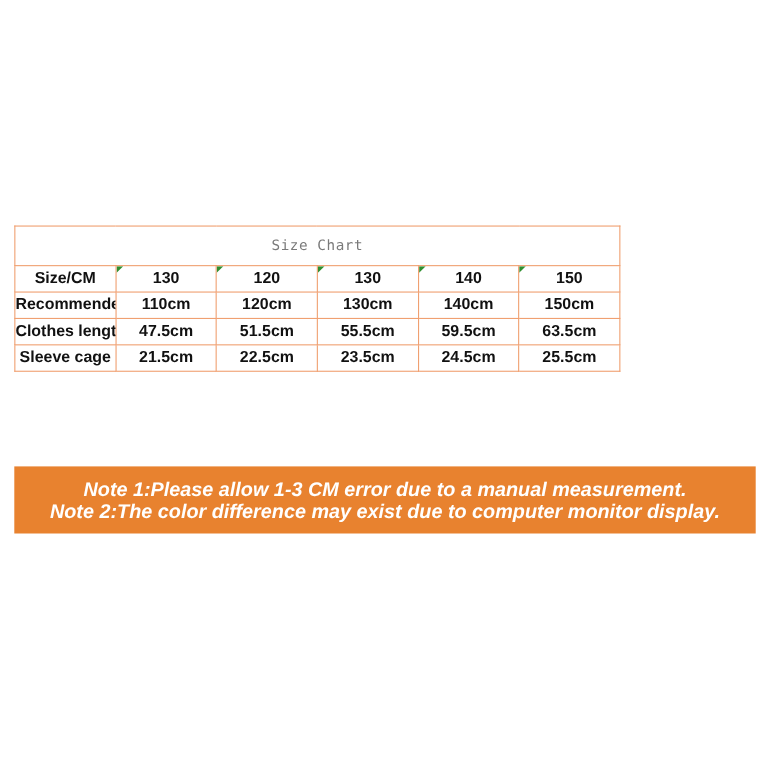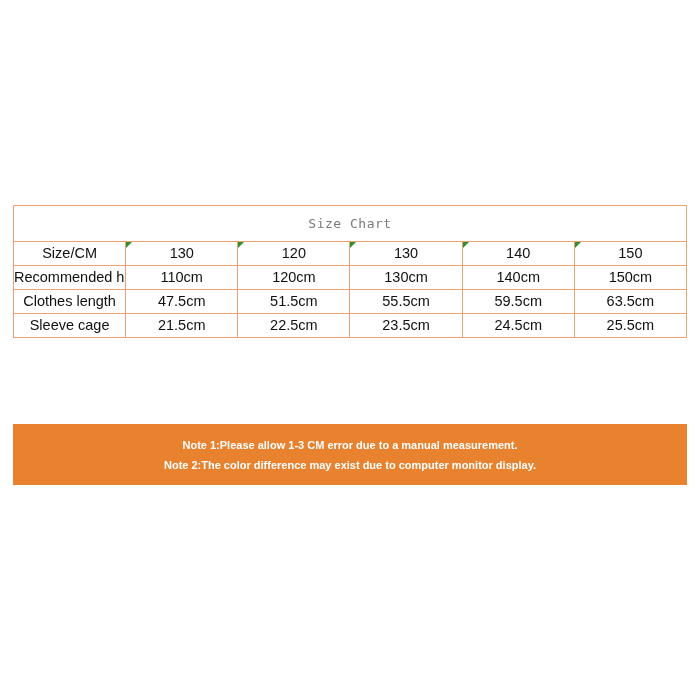--- a/index.html
+++ b/index.html
@@ -13,34 +13,34 @@
     font-family: "Liberation Sans", sans-serif;
     overflow: hidden;
   }
   #chart-wrap {
     position: absolute;
     left: 13px;
     top: 205px;
     width: 674px;
   }
   table.size-table {
-    width: 674px;
+    width: 551px;
     border-collapse: collapse;
     table-layout: fixed;
     background: #ffffff;
   }
   table.size-table td {
     border: 1px solid #F0A071;
     padding: 0;
     height: 23px;
     line-height: 23px;
     text-align: center;
     vertical-align: middle;
     font-size: 14.5px;
-    font-weight: normal;
+    font-weight: bold;
     color: #111111;
     white-space: nowrap;
     overflow: hidden;
   }
   
   tr.title-row td {
     height: 35px;
     line-height: 35px;
     font-family: "DejaVu Sans Mono", "Liberation Mono", monospace;
     font-size: 13px;
@@ -83,25 +83,26 @@
     height: 61px;
     background: #E8822F;
     display: flex;
     flex-direction: column;
     align-items: center;
     justify-content: center;
     box-sizing: border-box;
   }
   #notes-block .note-line {
     color: #ffffff;
-    font-size: 11px;
+    font-size: 18px;
     font-weight: bold;
     line-height: 20px;
     text-align: center;
     white-space: nowrap;
+    font-style: italic;
   }
 </style>
 </head>
 <body>
 
 <div id="chart-wrap">
   <table class="size-table">
     <tbody>
 
       <tr class="title-row">

